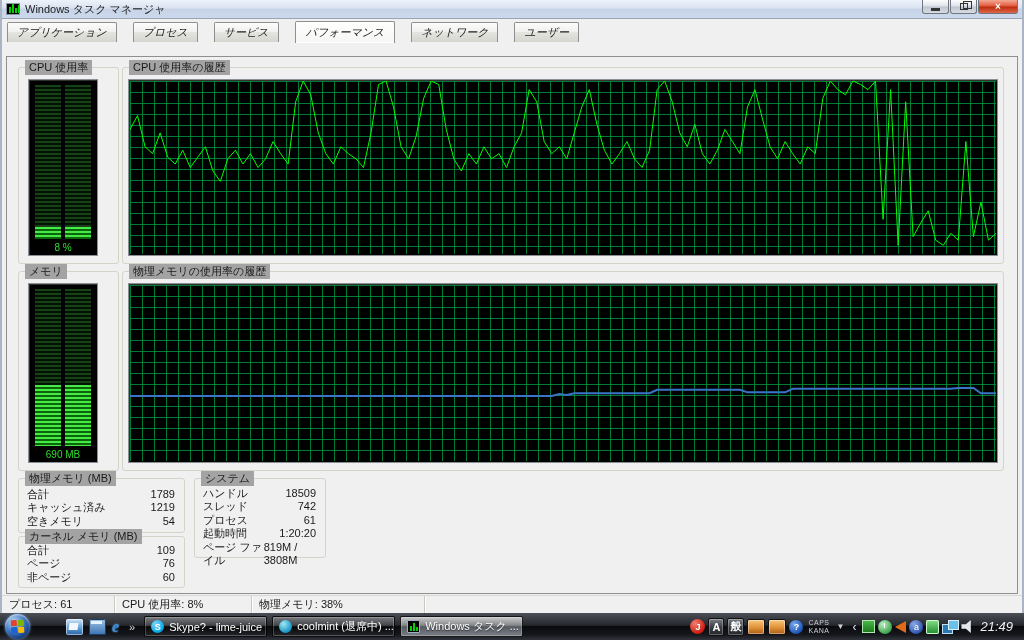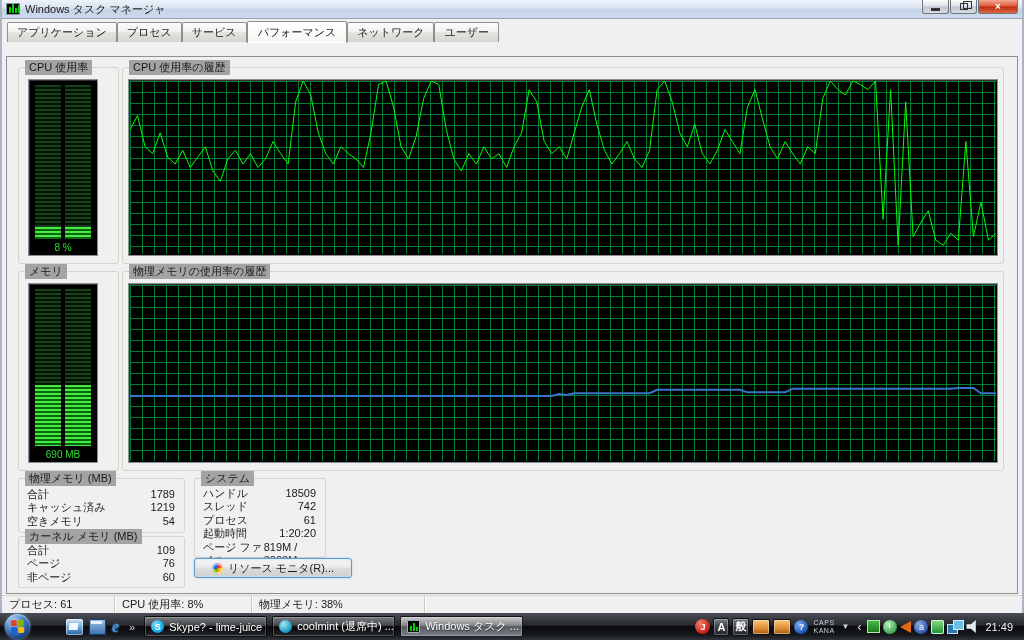--- a/index.html
+++ b/index.html
@@ -21,22 +21,22 @@
   .win-btn.close { width:40px; background:linear-gradient(#f4a893,#e2573a 48%,#b92c0e 52%,#e06547); color:#fff; font-weight:bold; }
   .glyph-min { width:9px; height:3px; background:#333; margin-top:5px; }
   .glyph-restore { width:8px; height:7px; border:1px solid #333; position:relative; background:transparent; }
   .glyph-restore:before { content:""; position:absolute; left:2px; top:-3px; width:7px; height:6px; border:1px solid #333; }
 
   .menubar { height:18px; background:#f3f3f1; border-bottom:1px solid #e0e0dc; display:flex; padding-left:3px; }
   .menu-item { padding:0 7px; line-height:17px; }
 
   
   .tabstrip { height:22px; padding:4px 4px 0 5px; display:flex; align-items:flex-end; }
-  .tab { border:1px solid #8f8f8f; border-bottom:none; border-radius:2px 2px 0 0; margin-right:0;
-    background:linear-gradient(#fcfcfc,#f1f1ef 45%,#e4e4e0 50%,#d6d6cf); padding:2px 9px 2px 9px; position:relative; top:1px; }
+  .tab { border:1px solid #8f8f8f; border-bottom:none; border-radius:2px 2px 0 0; margin-right:16px;
+    background:linear-gradient(#fcfcfc,#f1f1ef 45%,#e4e4e0 50%,#d6d6cf); padding:2px 9px 2px 9px; position:relative; top:1px;font-style:italic; }
   .tab.active { background:linear-gradient(#ffffff,#f6f6f4); padding:3px 10px 3px 10px; top:2px; z-index:2;
     border-color:#8f8f8f; box-shadow:0 -1px 0 #fdfdfd inset; }
 
   .tabpage { position:absolute; left:4px; right:4px; top:56px; bottom:19px; background:#f0f0f0;
     border:1px solid #8f8f8f; }
 
   
   .group { position:absolute; border:1px solid #d4d4c8; border-radius:3px; }
   .group-label { position:absolute; top:-8px; left:6px; background:#a3a3a3; padding:0 4px; white-space:nowrap; }
 
@@ -122,21 +122,21 @@
   .tray-clockicon:before { content:""; position:absolute; left:6px; top:3px; width:1px; height:5px; background:#fff; }
   .tray-horn { width:0; height:0; border-top:6px solid transparent; border-bottom:6px solid transparent; border-right:11px solid #e06a18; }
   .tray-a { width:14px; height:14px; border-radius:50%; background:radial-gradient(circle at 35% 30%,#8aa8e0,#2a52b0 75%);
     color:#fff; font-size:9px; display:flex; align-items:center; justify-content:center; }
   .tray-plug { width:13px; height:14px; border-radius:2px; background:linear-gradient(#8ae08a,#1e8a2e); box-shadow:inset 0 0 0 1px #d0f8d0; }
   .tray-net { width:16px; height:14px; position:relative; }
   .tray-net:before { content:""; position:absolute; left:0; top:4px; width:9px; height:8px; background:#2a7ab0; border:1px solid #bde0f4; }
   .tray-net:after { content:""; position:absolute; left:6px; top:0; width:9px; height:8px; background:#6ac0e8; border:1px solid #d8f0fc; }
   .tray-speaker { width:13px; height:13px; background:#e4e8ee;
     clip-path:polygon(0 32%, 34% 32%, 72% 0, 72% 100%, 34% 68%, 0 68%); }
-  .tray-clock { color:#eceef2; font-size:11px; padding:0 6px 0 3px; }
+  .tray-clock { color:#eceef2; font-size:13px; padding:0 6px 0 3px;font-style:italic; }
 </style>
 </head>
 <body>
 
 <div class="window">
 
   <div class="titlebar">
     <div class="app-icon">
       <i style="left:2px;height:6px"></i>
         <i style="left:5px;height:9px"></i>
@@ -274,24 +274,20 @@
             <span>起動時間</span>
             <span>1:20:20</span>
           </div>
         <div class="stat-row">
             <span>ページ ファイル</span>
             <span>819M / 3808M</span>
           </div>
       </div>
     </div>
 
-    <div class="btn-resmon">
-      <span class="resmon-icon"></span>
-      <span>リソース モニタ(R)...</span>
-    </div>
 
   </div>
 
   <div class="statusbar">
     <div class="sb-cell" style="width:113px">プロセス: 61</div>
     <div class="sb-cell" style="width:137px">CPU 使用率: 8%</div>
     <div class="sb-cell" style="width:173px">物理メモリ: 38%</div>
   </div>
 </div>
 

